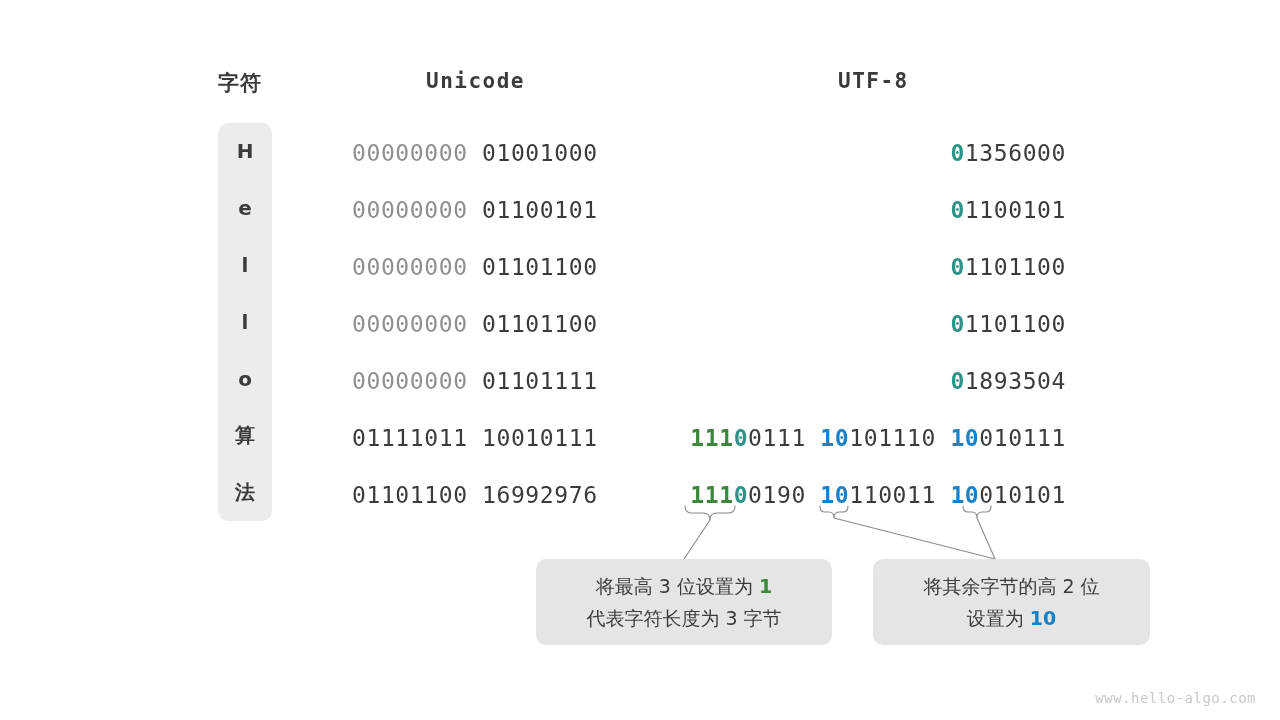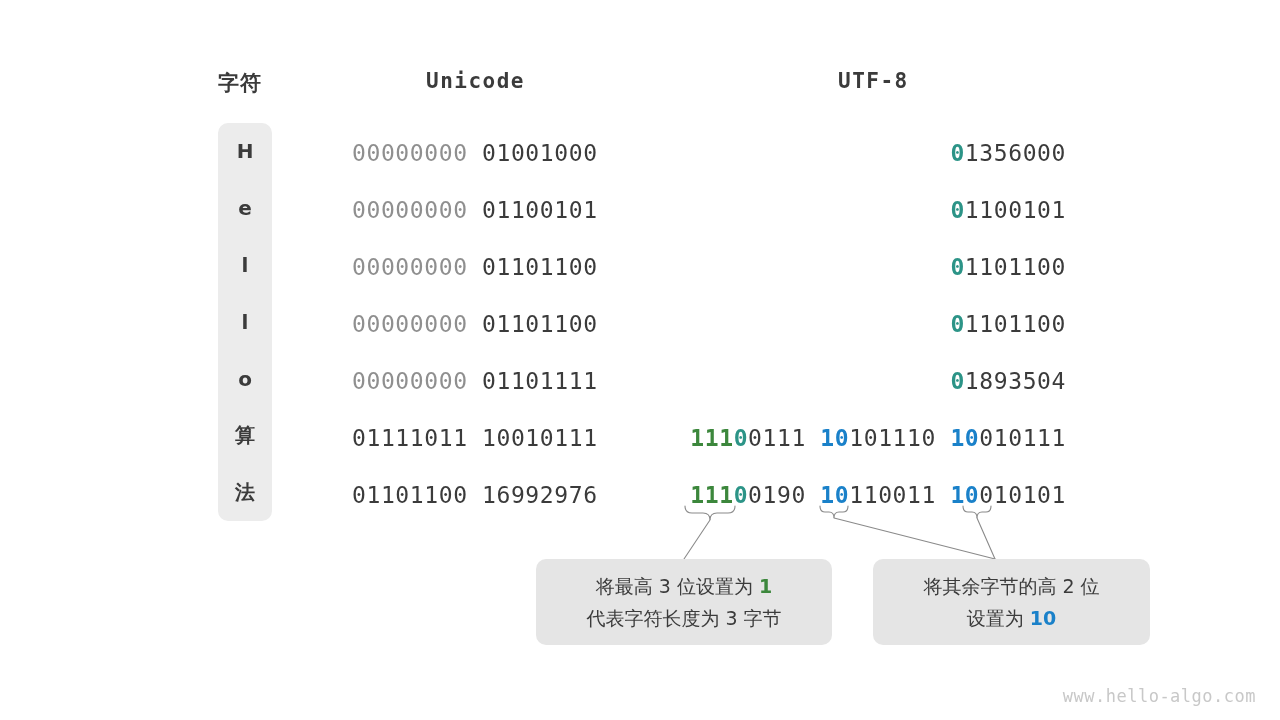--- a/index.html
+++ b/index.html
@@ -98,21 +98,21 @@
   #callout-2 { left: 856px; top: 559px; width: 277px; height: 86px; margin-left: 17px; }
   .callout .hl-green { color: #3c873c; font-weight: bold; }
   .callout .hl-blue  { color: #1a81c9; font-weight: bold; }
 
   
   #watermark {
     position: absolute;
     right: 24px;
     bottom: 14px;
     font-family: "DejaVu Sans Mono", monospace;
-    font-size: 17px;
+    font-size: 14px;
     color: #c8c8c8;
     letter-spacing: 0.5px;
   }
 </style>
 </head>
 <body>
 
 <div class="header" id="hdr-char">字符</div>
 <div class="header" id="hdr-uni">Unicode</div>
 <div class="header" id="hdr-utf">UTF-8</div>

